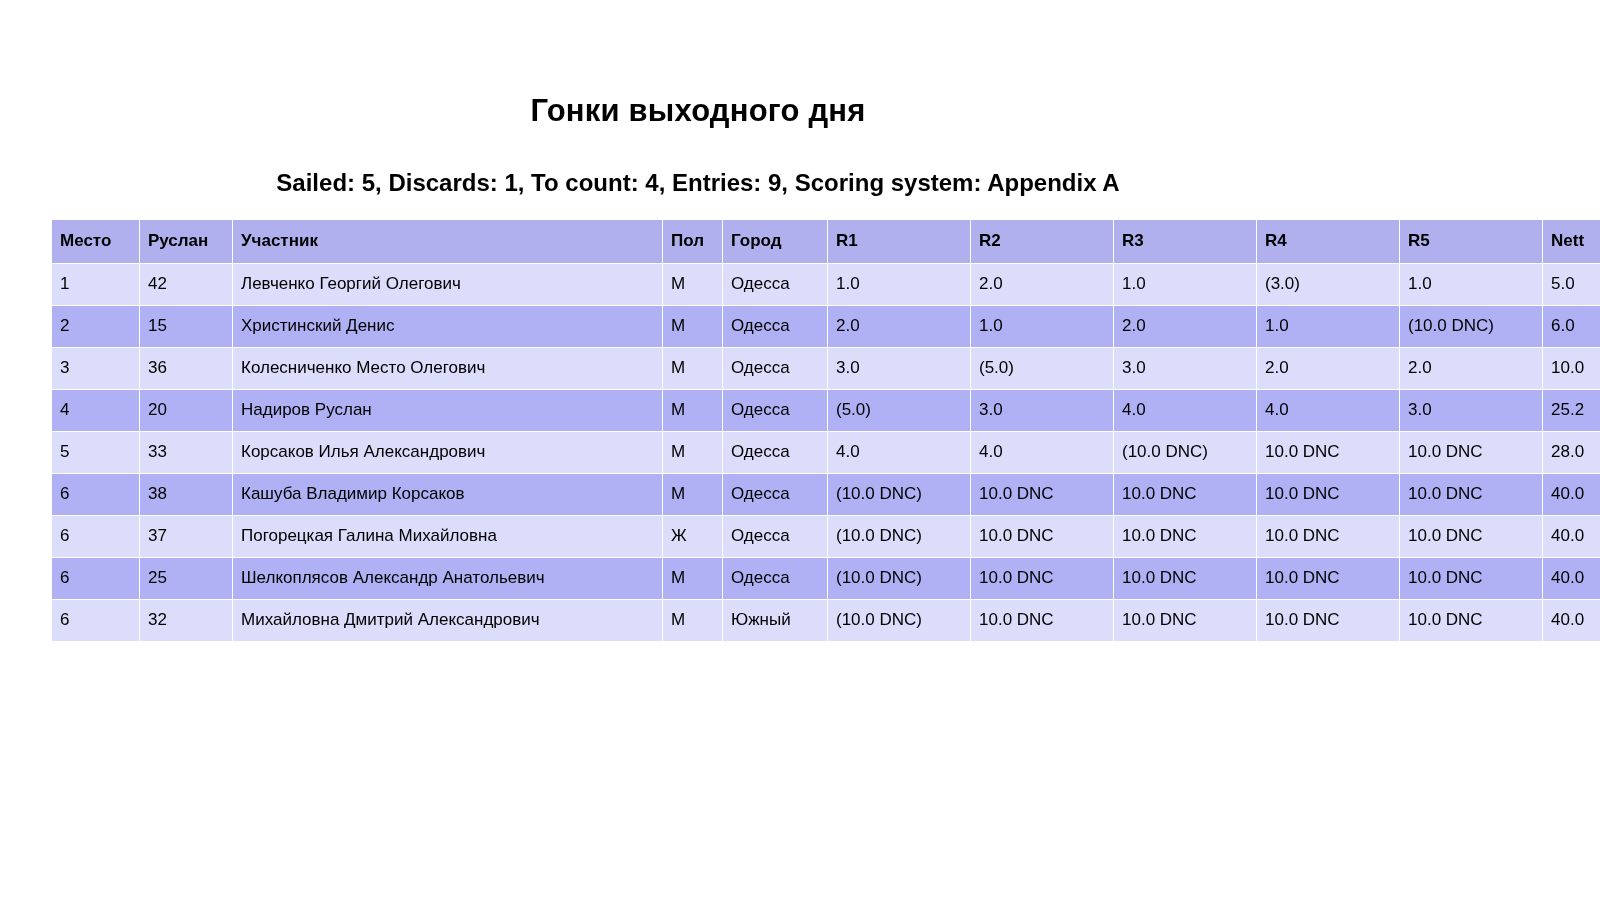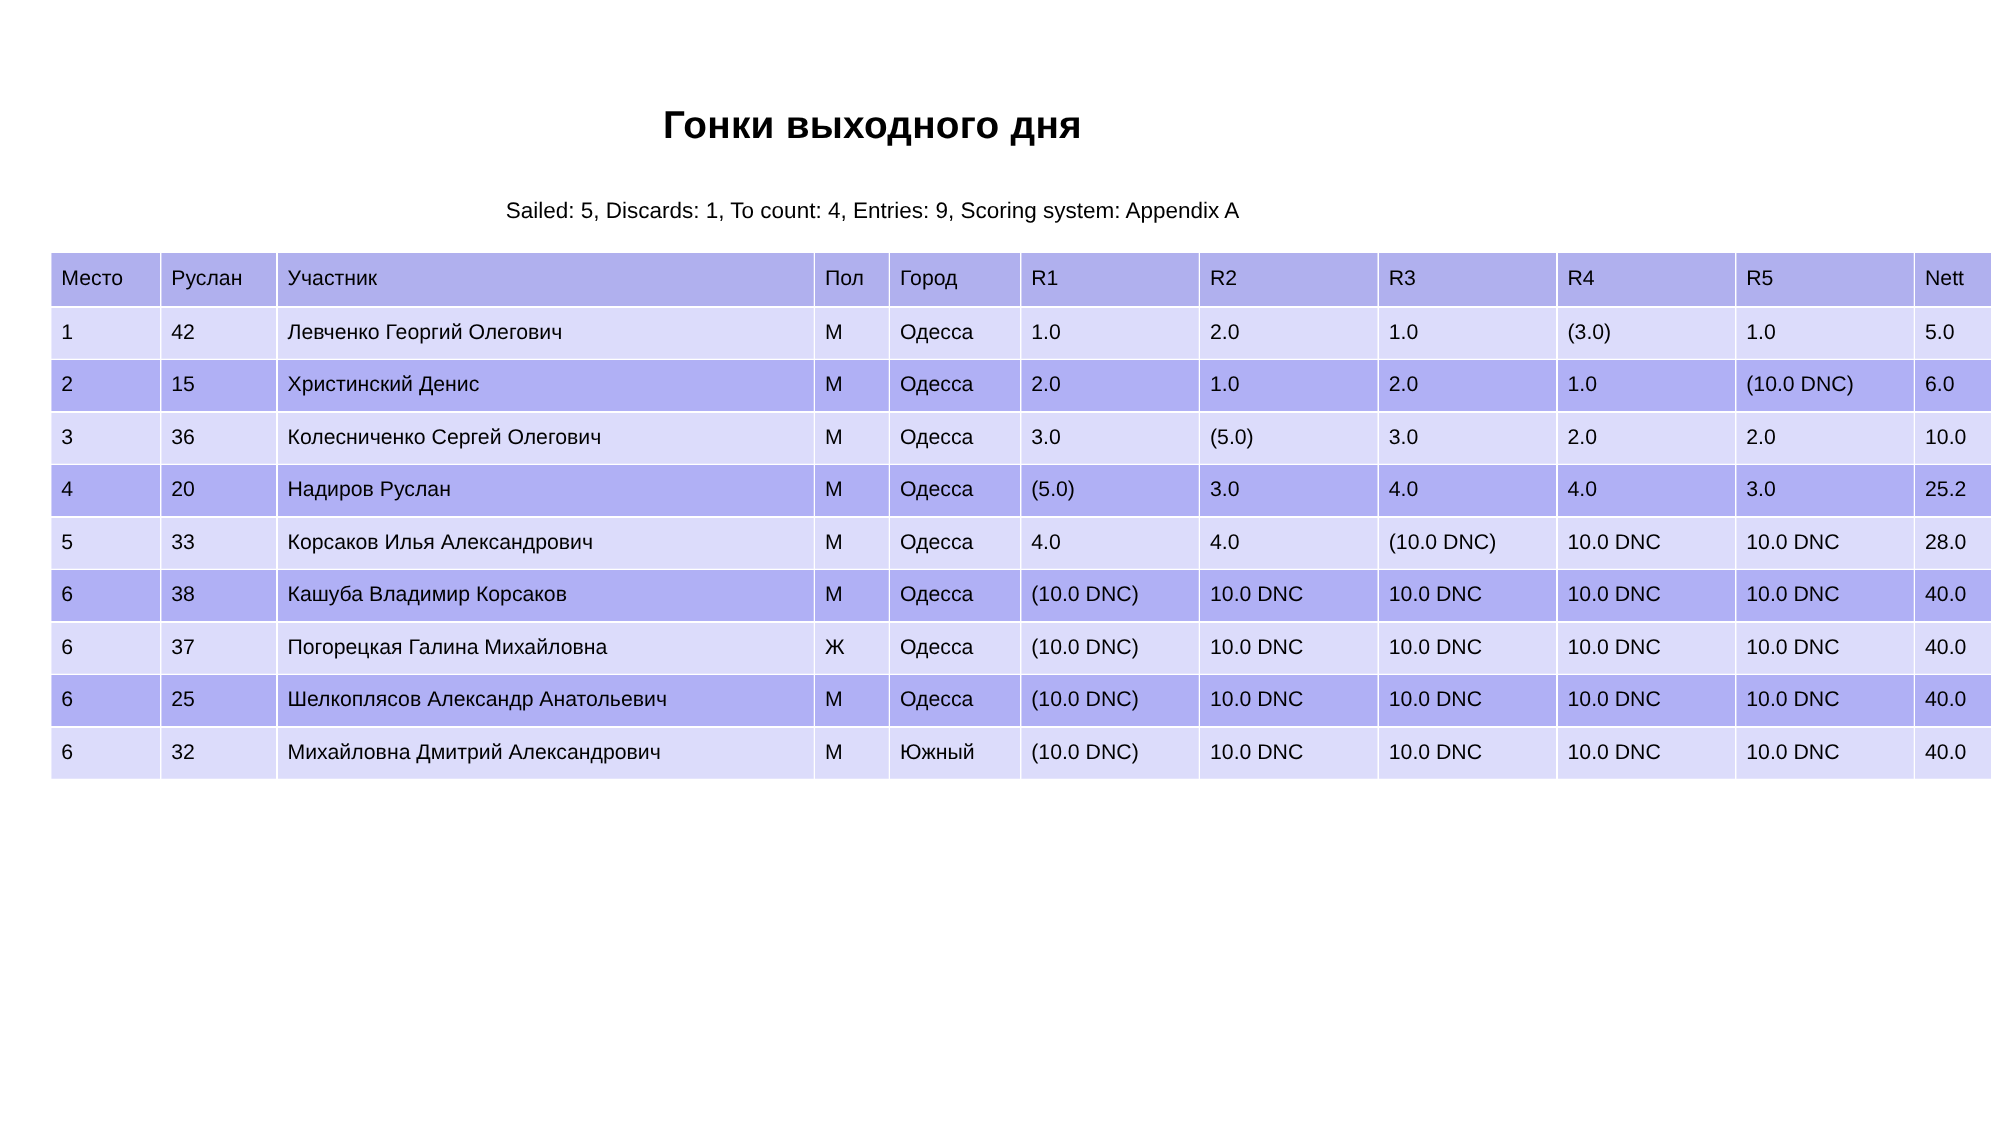--- a/index.html
+++ b/index.html
@@ -10,21 +10,21 @@
     height: 900px;
     overflow: hidden;
   }
   body {
     font-family: "Liberation Sans", sans-serif;
     color: #000000;
   }
   .page {
     width: 1396px;
     box-sizing: border-box;
-    padding: 0;
+    padding: 11px;
   }
   .title-block {
     text-align: center;
   }
   h1.race-title {
     font-size: 31px;
     font-weight: bold;
     margin: 0;
     padding-top: 82px;
     letter-spacing: 0.2px;
@@ -35,22 +35,22 @@
     margin: 0;
     padding-top: 34px;
   }
   h3.series-title {
     font-size: 21px;
     font-weight: bold;
     margin: 0;
     padding-top: 36px;
   }
   .summary-line {
-    font-size: 18px;
-    font-weight: normal;
+    font-size: 24px;
+    font-weight: bold;
     padding-top: 40px;
   }
   .table-wrap {
     padding: 22px 40px 0 40px;
   }
   table.results {
     border-collapse: collapse;
     width: 1491px;
     table-layout: fixed;
   }
@@ -59,21 +59,21 @@
     border: 1px solid #ffffff;
     font-size: 17px;
     padding: 10px 8px 11px 8px;
     text-align: left;
     vertical-align: middle;
     white-space: nowrap;
     overflow: hidden;
   }
   table.results thead th {
     background: #b0b0ee;
-    font-weight: normal;
+    font-weight: bold;
     font-size: 17px;
     padding-top: 11px;
     padding-bottom: 12px;
   }
   table.results tbody tr.odd td {
     background: #dcdcfb;
   }
   table.results tbody tr.even td {
     background: #b0b0f5;
   }
@@ -149,21 +149,21 @@
           <td>2.0</td>
           <td>1.0</td>
           <td>2.0</td>
           <td>1.0</td>
           <td>(10.0 DNC)</td>
           <td>6.0</td>
         </tr>
         <tr class="odd">
           <td>3</td>
           <td>36</td>
-          <td>Колесниченко Сергей Олегович</td>
+          <td>Колесниченко Место Олегович</td>
           <td>М</td>
           <td>Одесса</td>
           <td>3.0</td>
           <td>(5.0)</td>
           <td>3.0</td>
           <td>2.0</td>
           <td>2.0</td>
           <td>10.0</td>
         </tr>
         <tr class="even">

